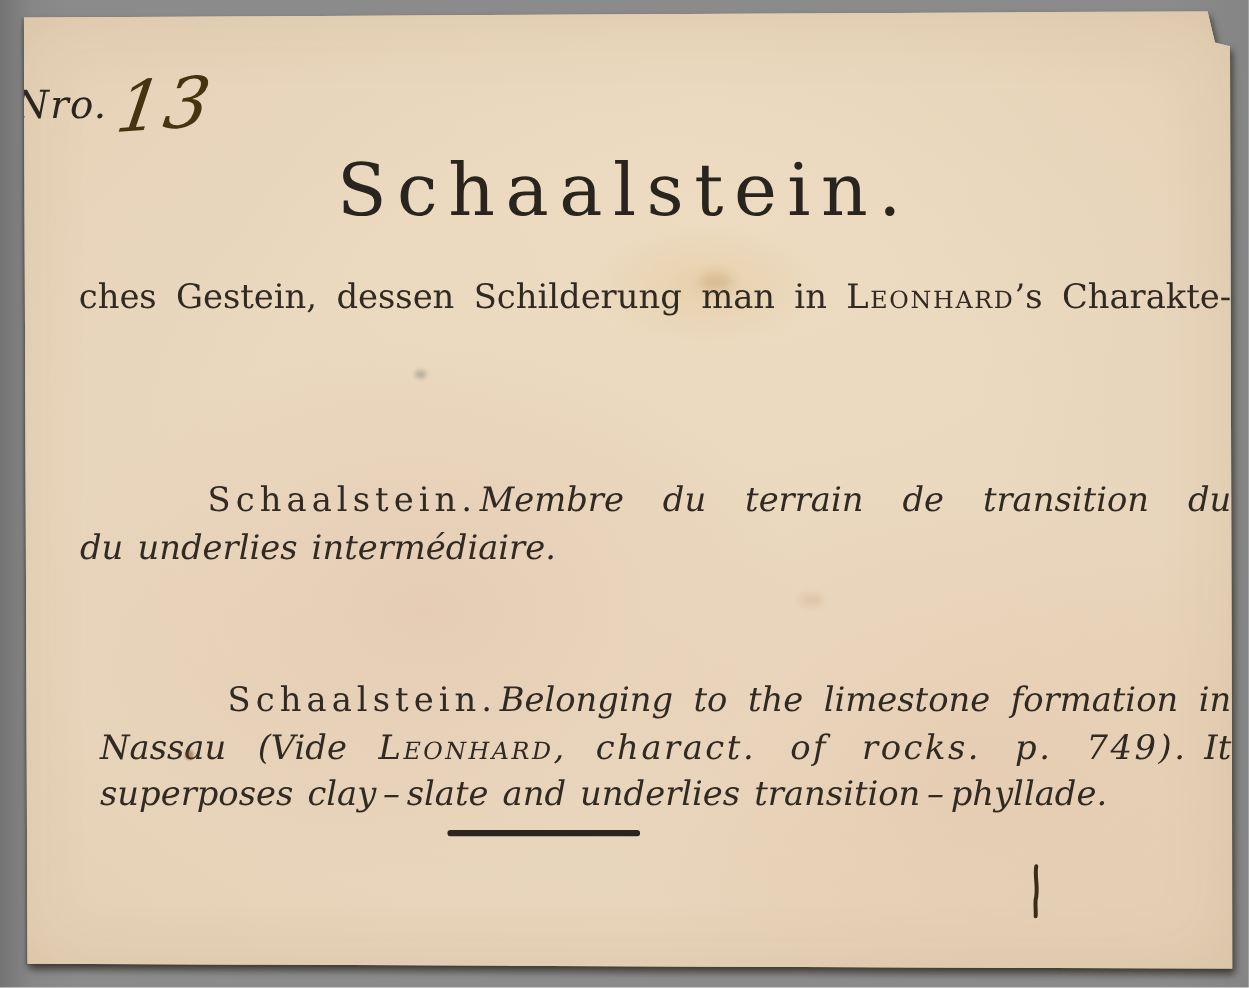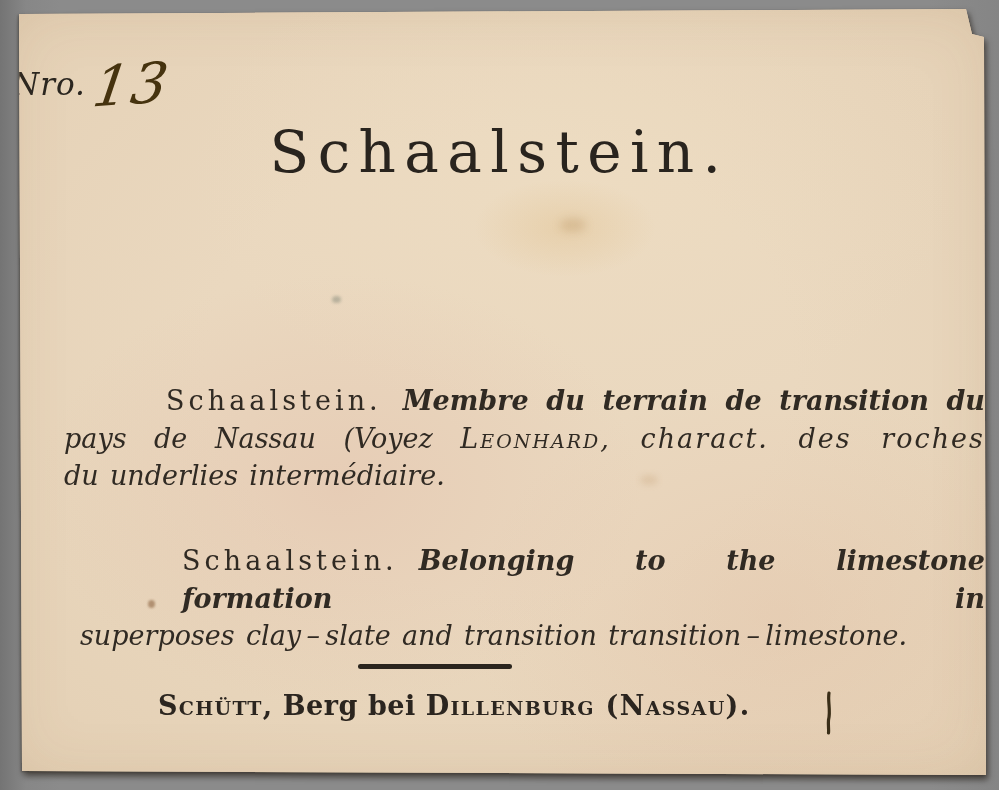--- a/index.html
+++ b/index.html
@@ -32,54 +32,54 @@
   .para{position:absolute;font-size:27px;line-height:37.5px;color:#302a23;word-spacing:.10em;}
   .para .line{text-align:justify;text-align-last:justify;}
   .para .line.last{text-align-last:left;}
   #german{left:63px;top:219px;width:922px;}
   #french{left:64px;top:382px;width:921px;font-style:italic;}
   #english{left:80px;top:542px;width:905px;font-style:italic;}
   .ind1{padding-left:52px;}
   .ind2{padding-left:102px;}
   .sc{font-variant:small-caps;letter-spacing:.05em;}
   .lead{font-style:normal;letter-spacing:.15em;}
-  .gap{margin-left:21px;font-weight:bold;}
+  .gap{margin-left:2px;}
   .sp{letter-spacing:.075em;}
   #rule{position:absolute;left:358px;top:664px;width:154px;height:5px;background:#2b251e;border-radius:2.5px/2px;}
   #footer{left:158px;top:690px;font-size:27px;font-weight:bold;color:#2b251f;letter-spacing:.02em;}
   #ink-mark{position:absolute;left:822px;top:690px;width:14px;height:46px;}
 </style>
 </head>
 <body>
 
 <div id="card-wrap">
   <div id="card">
 
     <span id="nro" class="txt">Nro.</span>
     <span id="handnum" class="txt">13</span>
 
     <div id="title" class="txt">Schaalstein.</div>
 
     <div id="german" class="para">
+      <div class="line"><span>ches Gestein, dessen Schilderung man in </span><span class="sc">Leonhard</span><span>’s Charakte-</span></div>
     </div>
 
     <div id="french" class="para">
       <div class="line ind2"><span class="lead">Schaalstein.</span><span class="gap">Membre du terrain de transition du</span></div>
-      <div class="line"><span>pays de Nassau (Voyez </span><span class="sc sp">Leonhard</span><span class="sp">, charact. des roches</span></div>
       <div class="line last"><span>du underlies intermédiaire.</span></div>
     </div>
 
     <div id="english" class="para">
       <div class="line ind2"><span class="lead">Schaalstein.</span><span class="gap">Belonging to the limestone formation in</span></div>
-      <div class="line last"><span>superposes clay – slate and transition transition – limestone.</span></div>
+      <div class="line"><span>Nassau (Vide </span><span class="sc sp">Leonhard</span><span>, </span><span class="sp">charact. of rocks. p. 749).</span><span> It</span></div>
+      <div class="line last"><span>superposes clay – slate and underlies transition – phyllade.</span></div>
     </div>
 
     <div id="rule"></div>
 
-    <div id="footer" class="txt"><span class="sc">Schütt</span><span>, Berg bei </span><span class="sc">Dillenburg (Nassau).</span></div>
 
     <svg id="ink-mark" viewBox="0 0 14 46">
       <path d="M7,3 C5.5,12 9,20 6.5,30 C6,35 7,40 6.5,43" stroke="#3a2e18" stroke-width="3.2" fill="none" stroke-linecap="round"></path>
     </svg>
 
     <div class="speck" style="left:148px;top:600px;width:7px;height:8px;background:rgba(110,64,26,.45);filter:blur(1px);"></div>
     <div class="speck" style="left:332px;top:296px;width:9px;height:7px;background:rgba(70,90,80,.30);filter:blur(1.5px);"></div>
     <div class="speck" style="left:560px;top:218px;width:26px;height:14px;background:rgba(150,100,40,.18);filter:blur(4px);"></div>
     <div class="speck" style="left:640px;top:475px;width:18px;height:10px;background:rgba(160,110,50,.15);filter:blur(3px);"></div>
 

